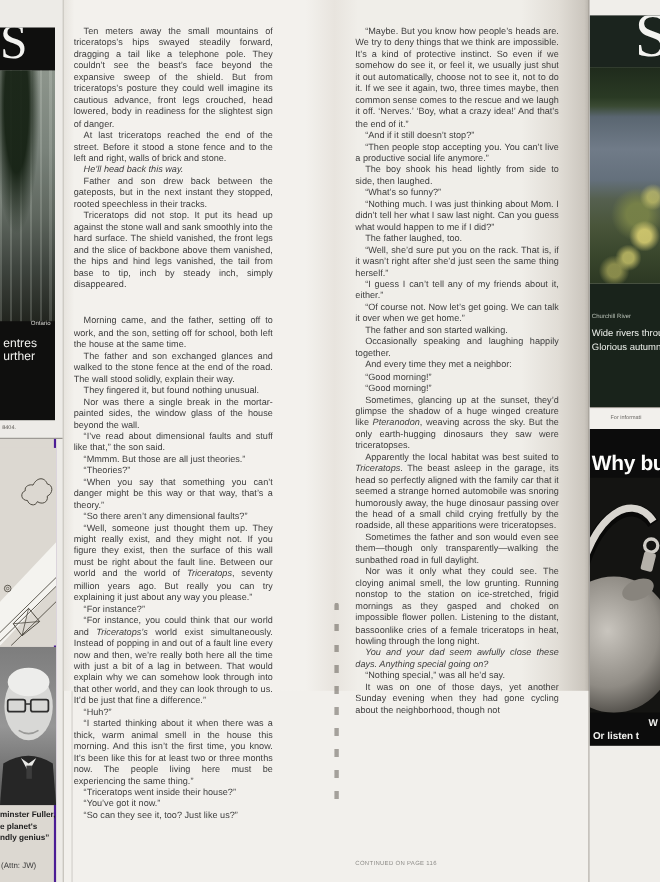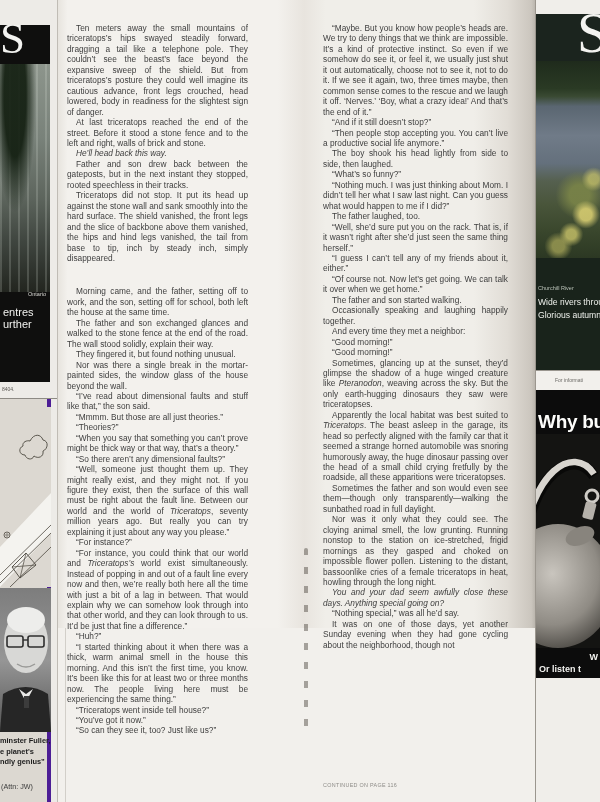--- a/index.html
+++ b/index.html
@@ -28,21 +28,21 @@
   .mall{position:absolute;left:0;top:39px;width:50px;height:228px;
     background:
       radial-gradient(ellipse at 30% 14%,rgba(16,28,14,.9) 0 22%,transparent 42%),
       repeating-linear-gradient(90deg,rgba(232,238,229,.18) 0 2px,transparent 2px 9px),
       linear-gradient(180deg,#8d958c 0%,#79827a 32%,#5e665e 58%,#3f453f 78%,#22251f 100%)}
   .ontario{position:absolute;left:0;top:266px;width:46px;text-align:right;font-size:5.5px;color:#d9d9d4}
   .adline{position:absolute;left:3px;font-size:11px;color:#f2f2ef;white-space:nowrap}
   .a1{top:281px}.a2{top:293px}
   .code{position:absolute;left:2px;top:386px;font-size:5px;color:#5c5954}
   .rule{position:absolute;left:0;top:398px;width:57px;height:1px;background:#8d8a84}
-  .sketchbox{position:absolute;left:0;top:399px;width:51px;height:403px;background:#dcd8d1;border-right:4px solid #4c1d95}
+  .sketchbox{position:absolute;left:0;top:399px;width:51px;height:403px;background:#dcd8d1;border-right:2px solid #4c1d95}
   .sketch{position:absolute;left:0;top:8px}
   .fullerphoto{position:absolute;left:0;top:189px}
   .fcap{position:absolute;left:0;top:337px;font-size:7.4px;font-weight:bold;line-height:10.5px;color:#1d1d1d;white-space:nowrap}
   .attn{position:absolute;left:1px;top:383px;font-size:7.2px;color:#3a3a3a;white-space:nowrap}
 
   
   .hair{position:absolute;top:0;width:1px;height:802px}
   .h1{left:57px;background:#c0bcb5}
   .h2{left:65px;background:rgba(178,174,166,.5)}
   .h3{left:535px;background:#9b968e}
@@ -144,28 +144,28 @@
         <p class="italic">He’ll head back this way.</p>
         <p>Father and son drew back between the gateposts, but in the next instant they stopped, rooted speechless in their tracks.</p>
         <p>Triceratops did not stop. It put its head up against the stone wall and sank smoothly into the hard surface. The shield vanished, the front legs and the slice of backbone above them vanished, the hips and hind legs vanished, the tail from base to tip, inch by steady inch, simply disappeared.</p>
         <p class="gap">Morning came, and the father, setting off to work, and the son, setting off for school, both left the house at the same time.</p>
         <p>The father and son exchanged glances and walked to the stone fence at the end of the road. The wall stood solidly, explain their way.</p>
         <p>They fingered it, but found nothing unusual.</p>
         <p>Nor was there a single break in the mortar-painted sides, the window glass of the house beyond the wall.</p>
         <p>“I’ve read about dimensional faults and stuff like that,” the son said.</p>
         <p>“Mmmm. But those are all just theories.”</p>
         <p>“Theories?”</p>
-        <p>“When you say that something you can’t prove might be thick way or that way, that’s a theory.”</p>
+        <p>“When you say that something you can’t danger might be this way or that way, that’s a theory.”</p>
         <p>“So there aren’t any dimensional faults?”</p>
         <p>“Well, someone just thought them up. They might really exist, and they might not. If you figure they exist, then the surface of this wall must be right about the fault line. Between our world and the world of <i>Triceratops</i>, seventy million years ago. But really you can try explaining it just about any way you please.”</p>
         <p>“For instance?”</p>
         <p>“For instance, you could think that our world and <i>Triceratops’s</i> world exist simultaneously. Instead of popping in and out of a fault line every now and then, we’re really both here all the time with just a bit of a lag in between. That would explain why we can somehow look through into that other world, and they can look through to us. It’d be just that fine a difference.”</p>
         <p>“Huh?”</p>
         <p>“I started thinking about it when there was a thick, warm animal smell in the house this morning. And this isn’t the first time, you know. It’s been like this for at least two or three months now. The people living here must be experiencing the same thing.”</p>
-        <p>“Triceratops went inside tell house?”</p>
+        <p>“Triceratops went inside their house?”</p>
         <p>“You’ve got it now.”</p>
         <p>“So can they see it, too? Just like us?”</p>
       </div>
     <div class="col colR">
         <p>“Maybe. But you know how people’s heads are. We try to deny things that we think are impossible. It’s a kind of protective instinct. So even if we somehow do see it, or feel it, we usually just shut it out automatically, choose not to see it, not to do it. If we see it again, two, three times maybe, then common sense comes to the rescue and we laugh it off. ‘Nerves.’ ‘Boy, what a crazy idea!’ And that’s the end of it.”</p>
         <p>“And if it still doesn’t stop?”</p>
         <p>“Then people stop accepting you. You can’t live a productive social life anymore.”</p>
         <p>The boy shook his head lightly from side to side, then laughed.</p>
         <p>“What’s so funny?”</p>
         <p>“Nothing much. I was just thinking about Mom. I didn’t tell her what I saw last night. Can you guess what would happen to me if I did?”</p>

